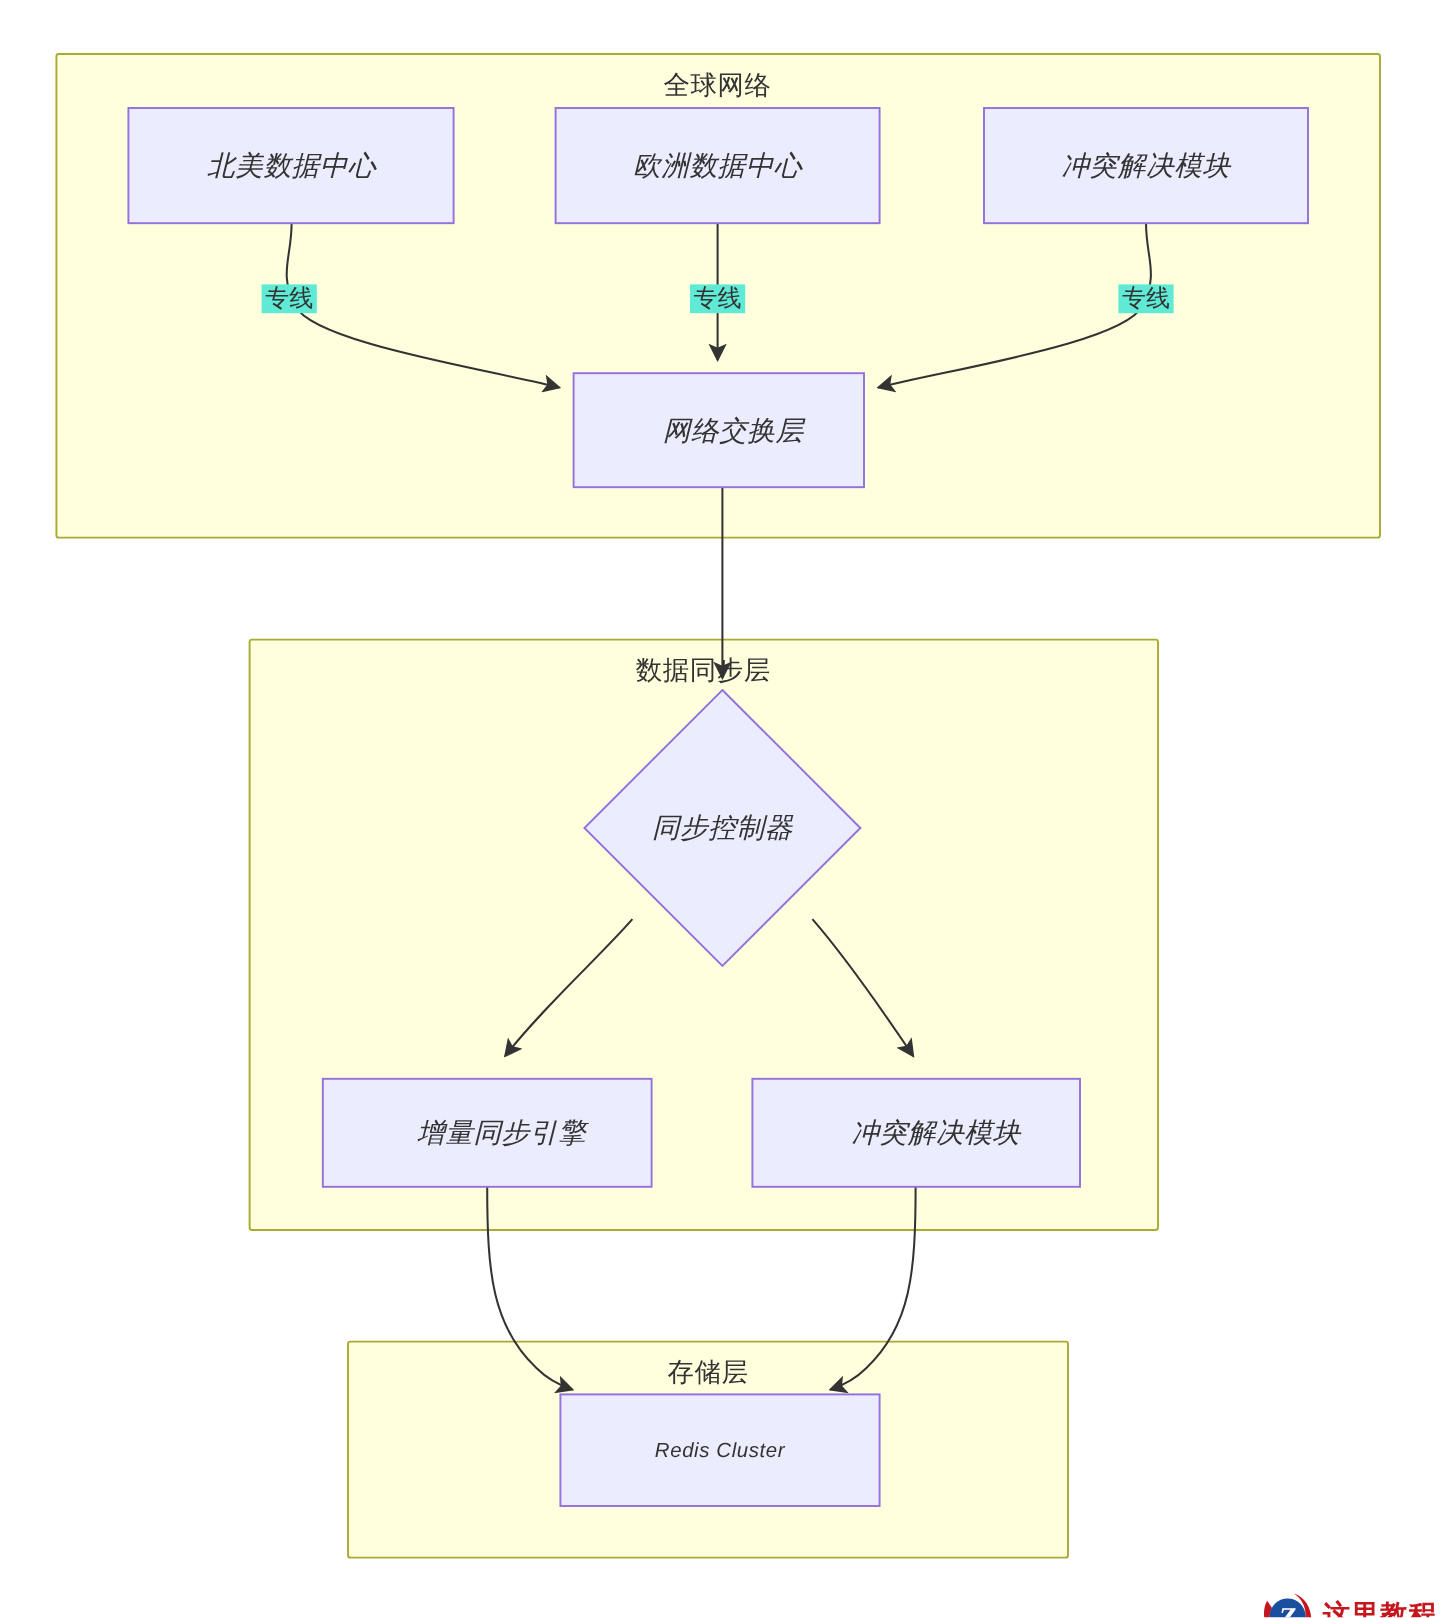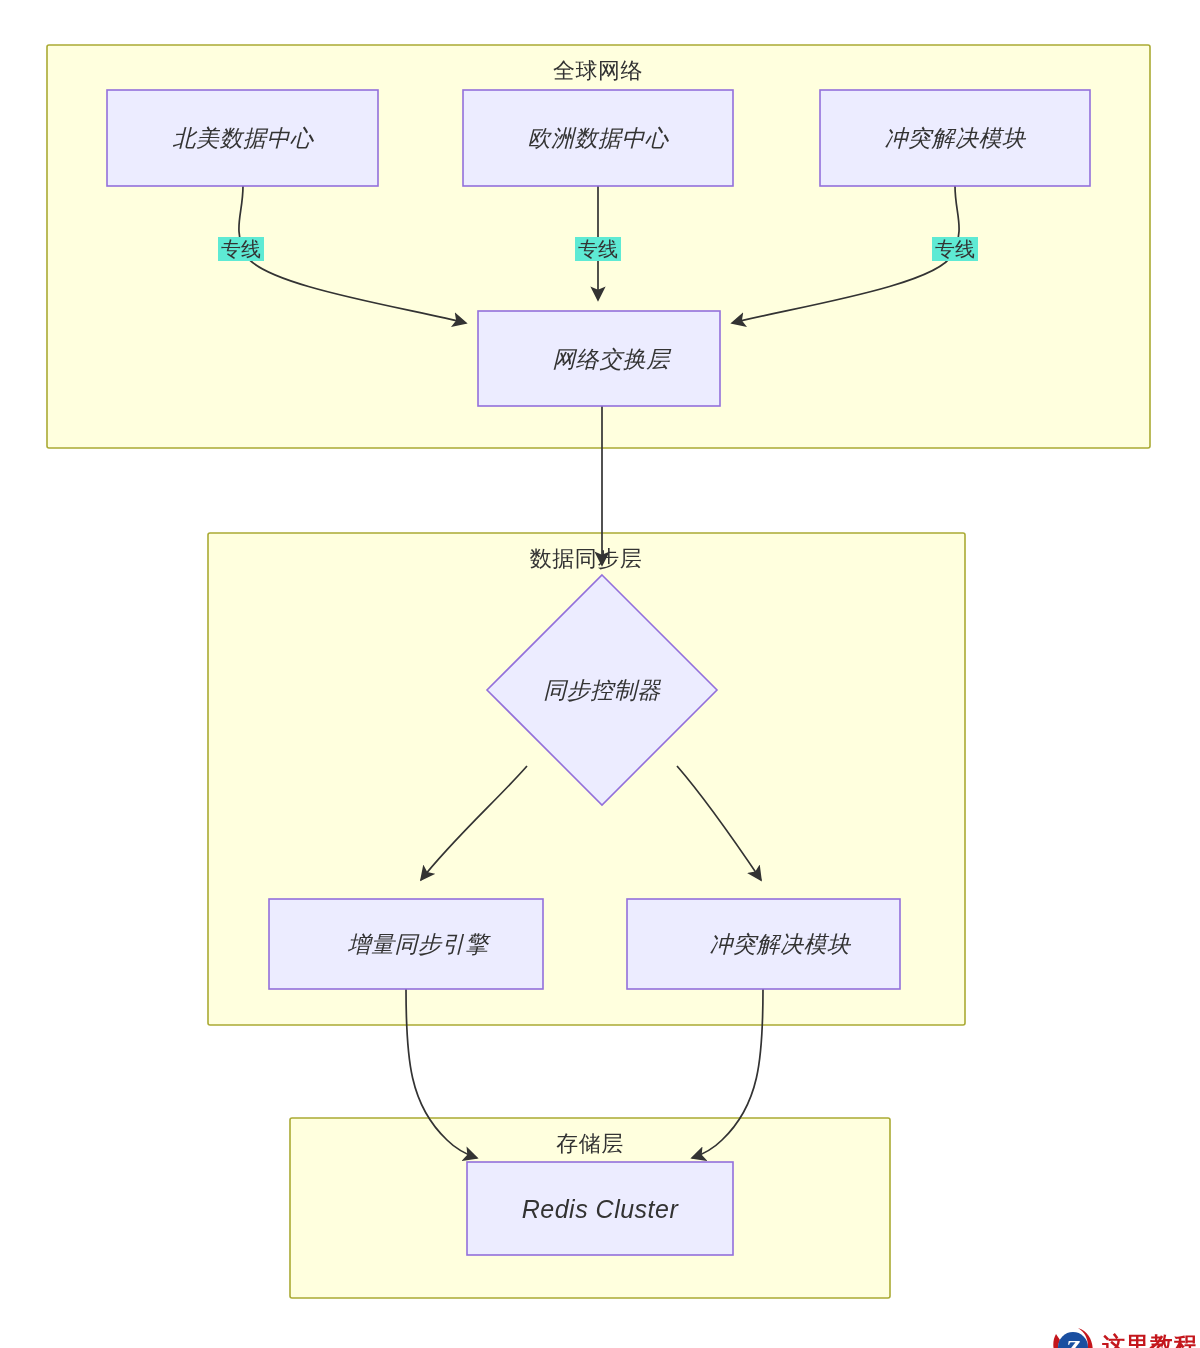--- a/index.html
+++ b/index.html
@@ -187,21 +187,21 @@
   <div class="cluster-title" style="left:586px; top:544px;">数据同步层</div>
   <div class="cluster-title" style="left:590px; top:1129px;">存储层</div>
 
   <div class="node-label" style="left:243px; top:138px;">北美数据中心</div>
   <div class="node-label" style="left:598px; top:138px;">欧洲数据中心</div>
   <div class="node-label" style="left:955px; top:138px;">冲突解决模块</div>
   <div class="node-label" style="left:599px; top:359px;margin-left:12px;">网络交换层</div>
   <div class="node-label" style="left:602px; top:690px;">同步控制器</div>
   <div class="node-label" style="left:406px; top:944px;margin-left:12px;">增量同步引擎</div>
   <div class="node-label" style="left:763px; top:944px;margin-left:17px;">冲突解决模块</div>
-  <div class="node-label" style="left:600px; top:1209px; font-size:25px;text-align:center;">Redis Cluster</div>
+  <div class="node-label" style="left:600px; top:1209px; font-size:17px;text-align:center;">Redis Cluster</div>
 
   <div class="edge-label" style="left:241px; top:249px;">专线</div>
   <div class="edge-label" style="left:598px; top:249px;">专线</div>
   <div class="edge-label" style="left:955px; top:249px;">专线</div>
 
 
   <div class="logo-badge" style="left:1048px; top:1298px;">
     <div class="logo-mark">
       <svg width="50" height="50" viewBox="0 0 50 50">
         <path d="M8 12 C 2 22, 6 40, 20 44 C 10 38, 8 26, 12 18 Z" fill="#c4161c"></path>

